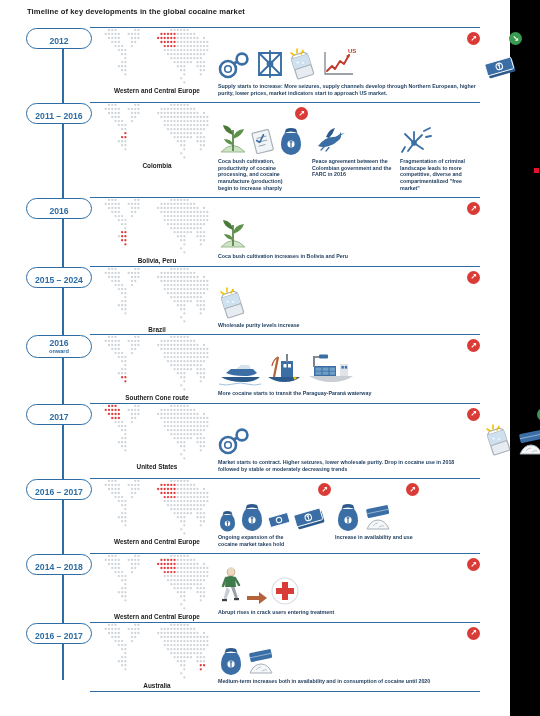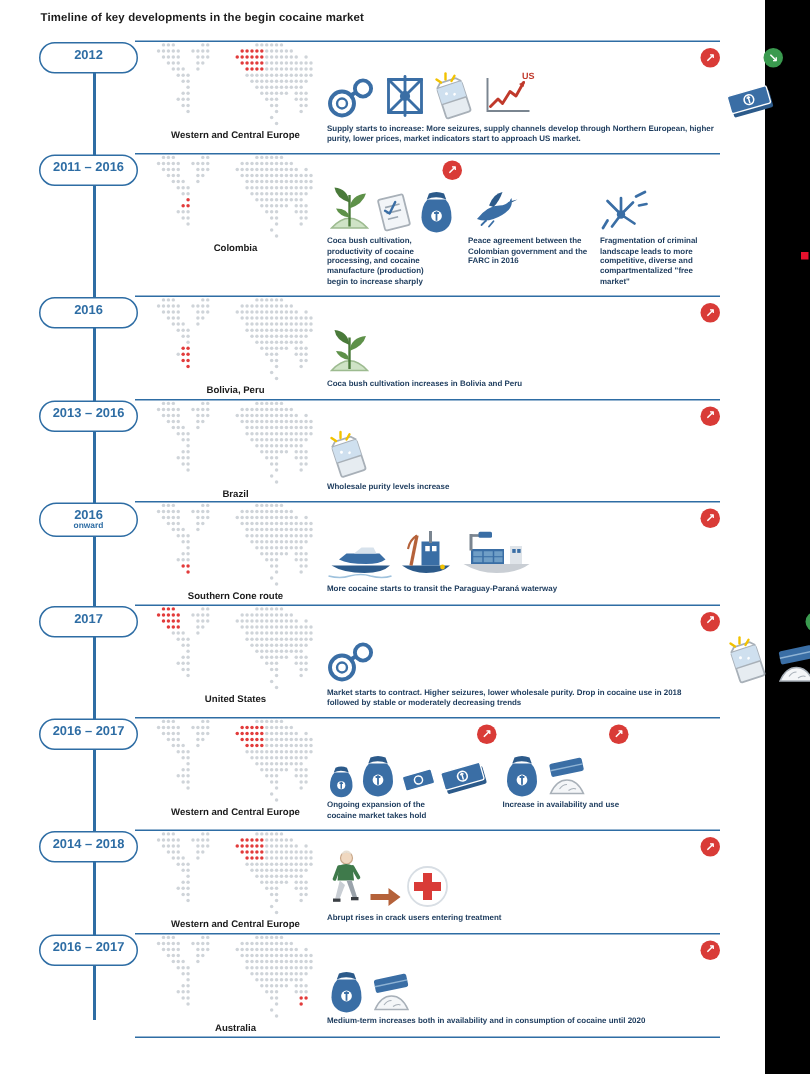--- a/index.html
+++ b/index.html
@@ -21,21 +21,21 @@
   .axis{position:absolute;left:62px;top:40px;width:1.6px;height:640px;background:#2e6da4;}
 
   .row{position:relative;box-sizing:border-box;border-top:1.3px solid #2e6da4;margin-left:90px;width:390px;}
   .row.first{border-top:1.3px solid #2e6da4;}
   .row.last-line{border-bottom:1.7px solid #2e6da4;}
 
   .badge{
     position:absolute;left:-64px;box-sizing:border-box;
     width:66px;min-height:21px;border:1.1px solid #2e6da4;border-radius:12px;
     background:#fff;color:#2e6da4;text-align:center;font-weight:bold;
-    display:flex;flex-direction:column;align-items:center;justify-content:flex-start;
+    display:flex;flex-direction:column;align-items:center;justify-content:flex-end;
     z-index:4;padding:2px 0;
   }
   .badge .yr{font-size:8.6px;line-height:10px;}
   .badge .sub{font-size:5.6px;font-weight:bold;line-height:7px;}
 
   .region{position:absolute;left:8px;width:118px;text-align:center;}
   .map{width:118px;height:58px;display:block;}
   .region-label{
     font-size:6.4px;font-weight:bold;color:#1b1b1b;line-height:7.6px;margin-top:1px;
   }
@@ -61,21 +61,21 @@
   svg{display:block;overflow:visible;}
   .ic{display:block;}
 </style>
 </head>
 <body>
 
 <div class="right-mask">
   <span class="red-dot"></span>
 </div>
 
-<div class="page-title">Timeline of key developments in the begin cocaine market</div>
+<div class="page-title">Timeline of key developments in the global cocaine market</div>
 
 <div class="axis"></div>
 
 <div class="timeline" id="timeline">
     <div class="row first">
       <div class="badge">
         <div class="yr">2012</div>
       </div>
       <div class="region">
         <div>
@@ -764,21 +764,21 @@
               </span>
               <span class="arrow-badge ab-up" style="right: -4px; top: -2px;">↗</span>
             </div>
             <div class="caption cap-wide">Coca bush cultivation increases in Bolivia and Peru</div>
           </div>
         </div>
       </div>
     </div>
     <div class="row">
       <div class="badge">
-        <div class="yr">2013 – 2016</div>
+        <div class="yr">2015 – 2024</div>
       </div>
       <div class="region">
         <div>
           <svg class="map" viewBox="0 0 117.0 56.0" preserveAspectRatio="xMidYMid meet">
             <circle cx="10.90" cy="1.15" r="1.15" fill="#cfd4d9"></circle>
             <circle cx="14.15" cy="1.15" r="1.15" fill="#cfd4d9"></circle>
             <circle cx="17.40" cy="1.15" r="1.15" fill="#cfd4d9"></circle>
             <circle cx="36.90" cy="1.15" r="1.15" fill="#cfd4d9"></circle>
             <circle cx="40.15" cy="1.15" r="1.15" fill="#cfd4d9"></circle>
             <circle cx="72.65" cy="1.15" r="1.15" fill="#cfd4d9"></circle>

